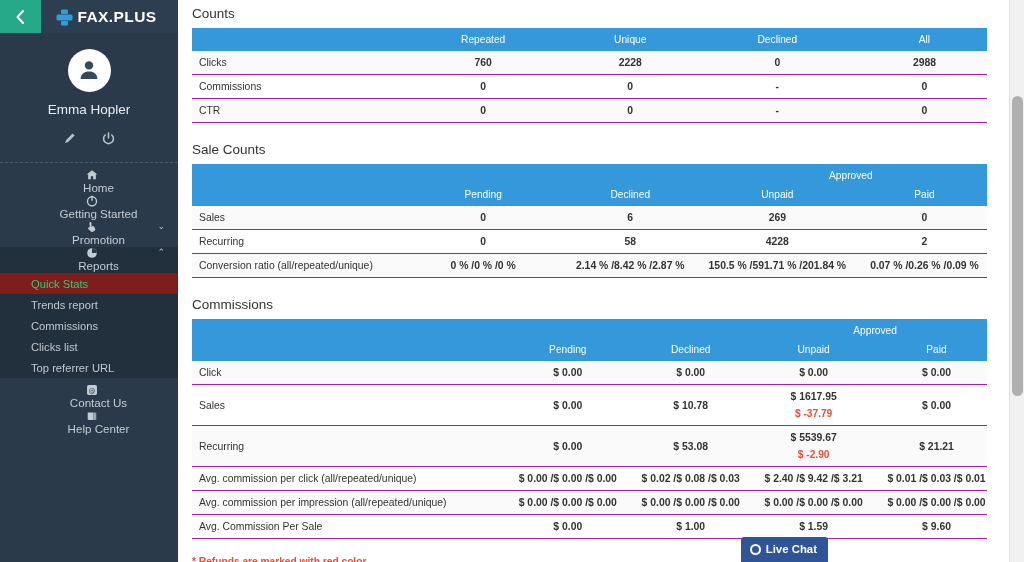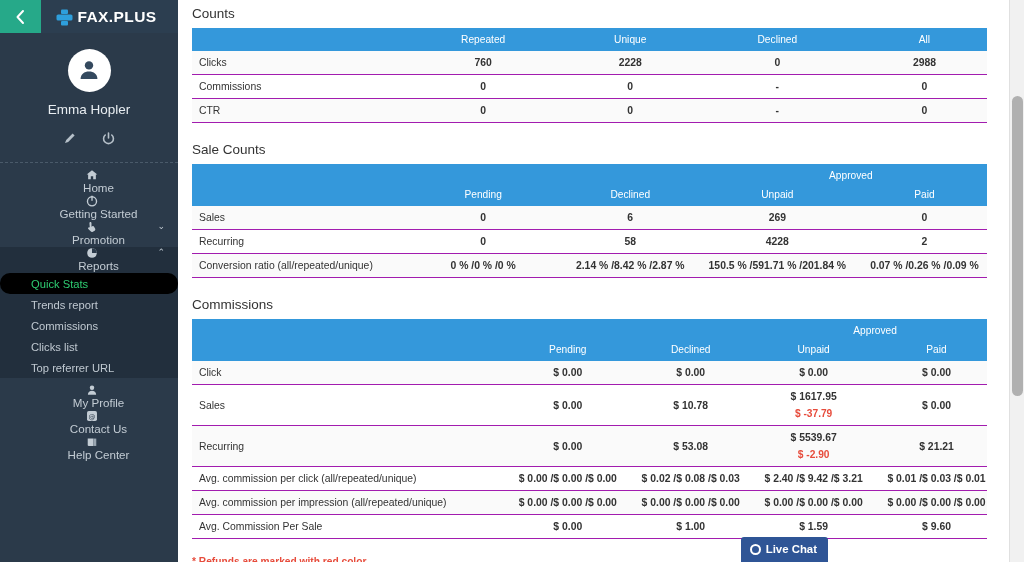--- a/index.html
+++ b/index.html
@@ -54,21 +54,21 @@
   }
   .nav-item .ic { width: 18px; display: flex; align-items: center; color: #c3ccd4; }
   .nav-item .lbl { margin-left: 7px; }
   .nav-item .caret { position: absolute; right: 13px; font-size: 9px; color: #c3ccd4; }
   .nav-item.open { background: #222f3d; }
   .subnav { background: #222f3d; }
   .sub-item {
     height: 21px; display: flex; align-items: center;
     padding-left: 31px; color: #c0c9d1; font-size: 11.2px; cursor: pointer;
   }
-  .sub-item.active { background: #000000; color: #2ecc71; border-radius: 10px; }
+  .sub-item.active { background: #7f1d1d; color: #2ecc71; }
   .nav-lower { padding-top: 6px; }
 
   
   .main {
     flex: 1; height: 562px; background: #ffffff;
     overflow: hidden; position: relative;
     padding: 0 0 0 8px;
   }
   .content { padding: 0 26px 0 6px; }
   .sect-title {
@@ -228,29 +228,20 @@
         </div>
         <div class="sub-item">
           <span>Top referrer URL</span>
         </div>
       </div>
 
       <div class="nav-lower">
         <div class="nav-item">
           <span class="ic">
             <svg width="12" height="12" viewBox="0 0 14 14">
-              <circle cx="7" cy="4.4" r="2.6" fill="#c3ccd4"></circle>
-              <path d="M2.2 12.6c0-3 2.2-4.6 4.8-4.6s4.8 1.6 4.8 4.6z" fill="#c3ccd4"></path>
-            </svg>
-          </span>
-          <span class="lbl">My Profile</span>
-        </div>
-        <div class="nav-item">
-          <span class="ic">
-            <svg width="12" height="12" viewBox="0 0 14 14">
               <rect x="1.2" y="1.2" width="11.6" height="11.6" rx="2" fill="#c3ccd4"></rect>
               <text x="7" y="10" font-size="8" text-anchor="middle" fill="#2b3a4a" font-family="DejaVu Sans">@</text>
             </svg>
           </span>
           <span class="lbl">Contact Us</span>
         </div>
         <div class="nav-item">
           <span class="ic">
             <svg width="12" height="12" viewBox="0 0 14 14">
               <path d="M2 3h6.5v8.6H3.2A1.2 1.2 0 0 1 2 10.4z" fill="#c3ccd4"></path>

